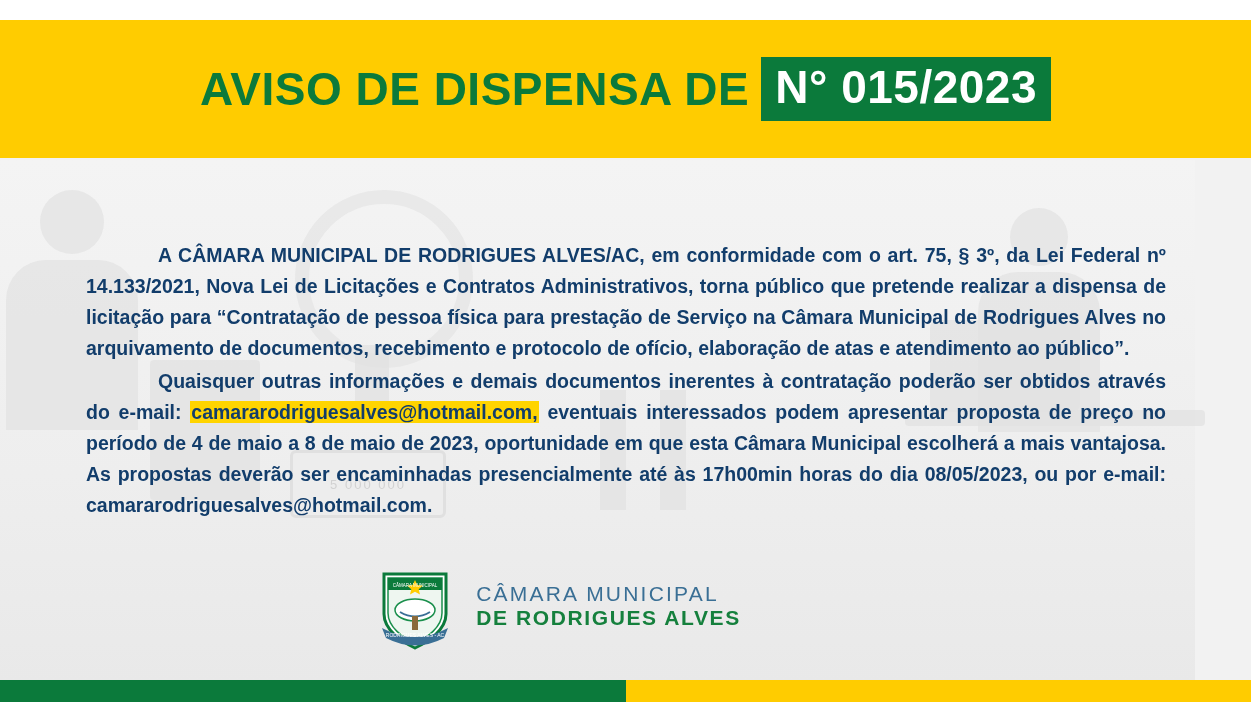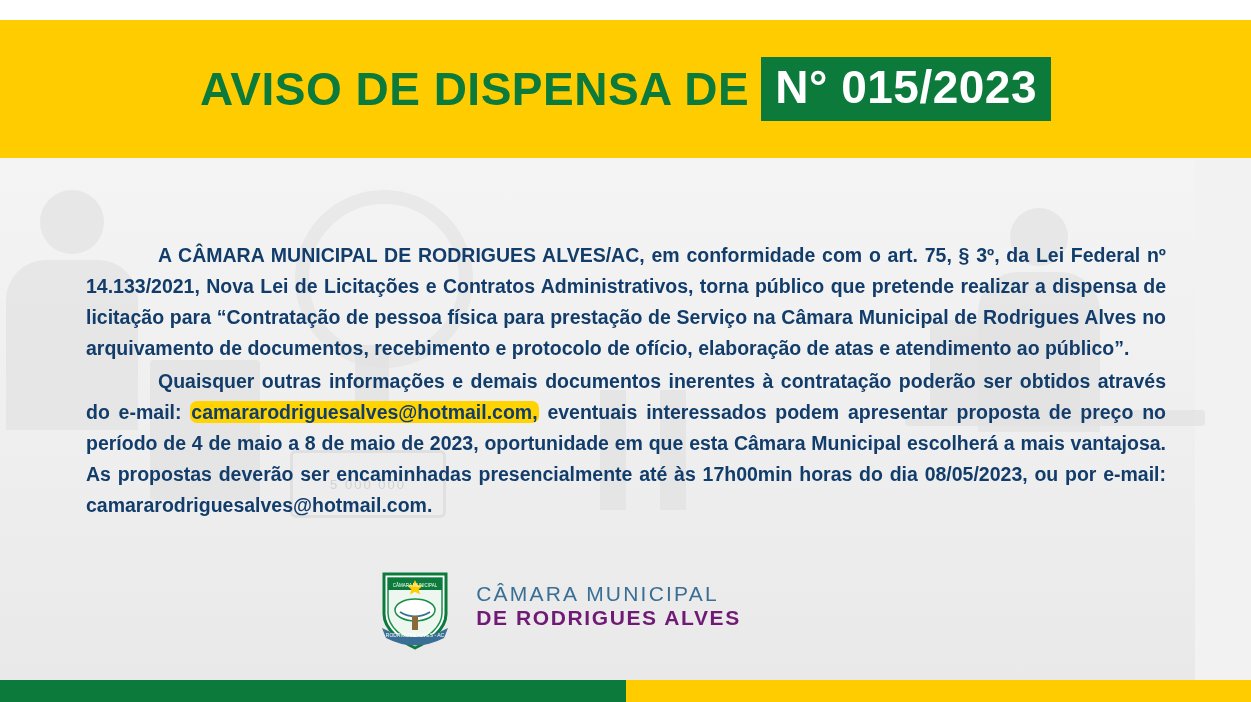--- a/index.html
+++ b/index.html
@@ -125,21 +125,20 @@
     text-align: justify;
     text-justify: inter-word;
     margin: 0 0 2px 0;
     text-indent: 72px;
   }
   .para:last-child { margin-bottom: 0; }
   .hl {
     background: #ffd400;
     color: #123d6b;
     padding: 0 1px;
-    border-radius: 7px;
   }
 
   
   .brand {
     position: absolute;
     left: 0;
     top: 560px;
     width: 1119px;
     display: flex;
     align-items: center;
@@ -163,21 +162,21 @@
     font-size: 21px;
     font-weight: normal;
     letter-spacing: 2.2px;
     color: #3a6f95;
   }
   .brand-l2 {
     font-family: "Liberation Sans", sans-serif;
     font-size: 21px;
     font-weight: bold;
     letter-spacing: 1.6px;
-    color: #701a75;
+    color: #15803d;
     text-align: right;
   }
 
   
   .footer {
     position: absolute;
     left: 0;
     bottom: 0;
     width: 1251px;
     height: 22px;

